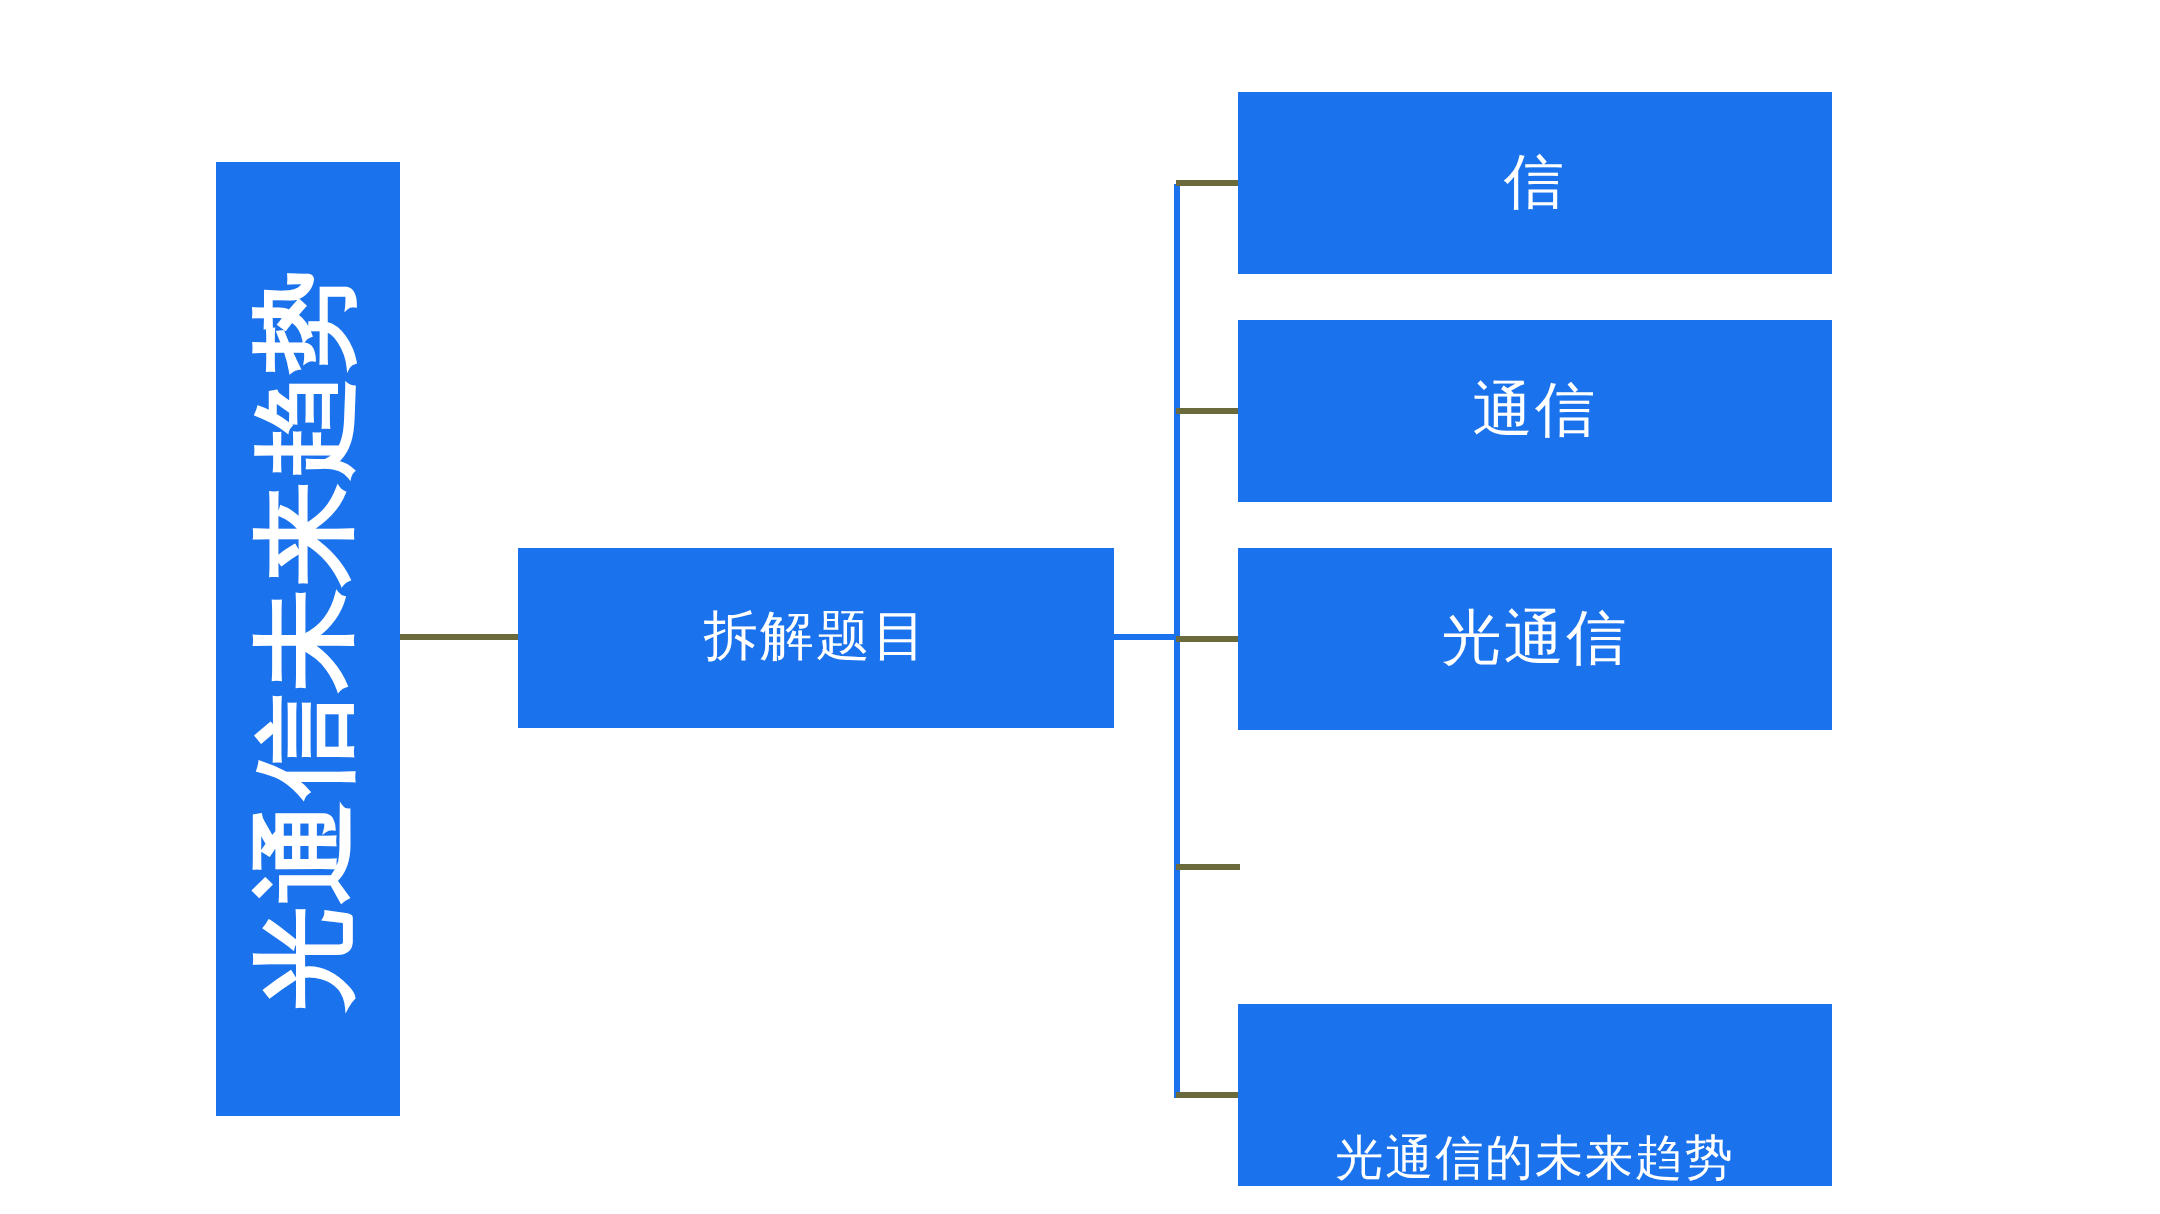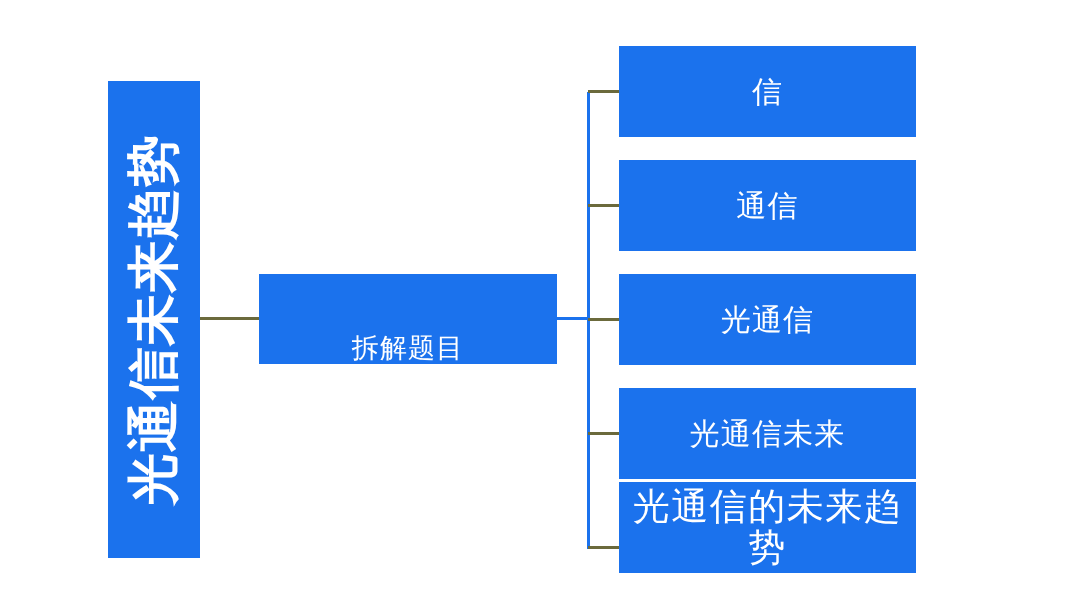--- a/index.html
+++ b/index.html
@@ -48,35 +48,34 @@
     letter-spacing: 0.02em;
   }
 
   
   .node.branch {
     left: 259px;
     top: 274px;
     width: 298px;
     height: 90px;
     font-size: 27px;
-    align-items: flex-end;
   }
 
   
   .node.leaf {
     left: 619px;
     width: 297px;
     height: 91px;
     font-size: 30px;
   }
   .node.leaf.l0 { top: 46px; }
   .node.leaf.l1 { top: 160px; }
   .node.leaf.l2 { top: 274px; }
   .node.leaf.l3 { top: 388px; }
-  .node.leaf.l4 { top: 482px; font-size: 37px; }
+  .node.leaf.l4 { top: 502px; font-size: 24px; align-items: flex-end; }
 
   
   .conn {
     position: absolute;
     z-index: 1;
   }
   .conn.h-olive {
     height: 3px;
     background: #6b6a3c;
   }
@@ -127,20 +126,17 @@
 
   <div class="node leaf l0">
     <span>信</span>
   </div>
   <div class="node leaf l2">
     <span>光通信</span>
   </div>
   <div class="node leaf l1">
     <span>通信</span>
   </div>
-  <div class="node leaf l3">
-    <span>光通信未来</span>
-  </div>
   <div class="node leaf l4">
     <span>光通信的未来趋势</span>
   </div>
 
 </div>
 
 </body></html>

